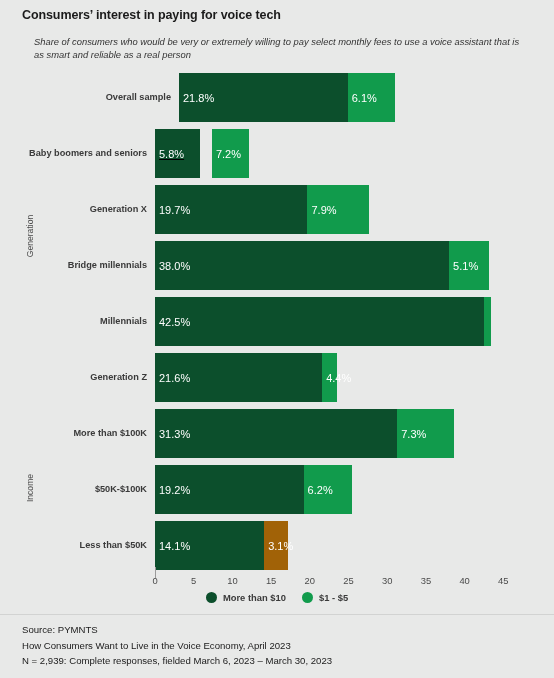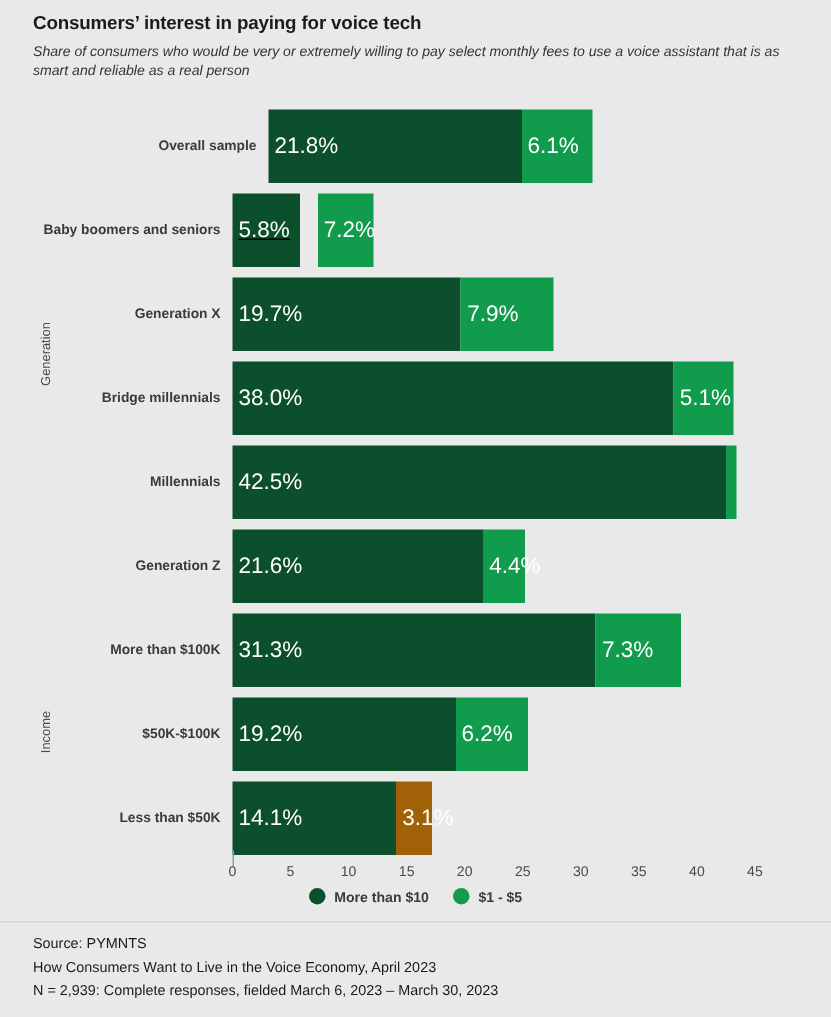--- a/index.html
+++ b/index.html
@@ -24,21 +24,21 @@
     color: #1b1b1b;
     letter-spacing: -0.1px;
     margin: 0 0 4px 0;
     line-height: 1.2;
   }
   .subtitle {
     font-size: 9.4px;
     font-style: italic;
     color: #333333;
     line-height: 1.42;
-    margin: 0;
+    margin: 12px;
     max-width: 510px;
   }
 
   
   .plot {
     position: absolute;
     left: 0; top: 62px;
     width: 554px;
     height: 505px;
   }
@@ -78,21 +78,21 @@
     height: 100%;
   }
   .seg {
     position: absolute;
     top: 0;
     height: 100%;
     display: flex;
     align-items: center;
   }
   .seg span {
-    font-size: 15px;
+    font-size: 11px;
     color: #ffffff;
     padding-left: 4px;
     white-space: nowrap;
   }
   .seg.dark { background: #0c4f2c; }
   .seg.light { background: #119b4c; }
 
   
   .xaxis {
     position: absolute;
@@ -235,21 +235,21 @@
         </div>
       </div>
       <div class="row" style="top: 291px; height: 49px;">
         <div class="labelcol">
           <div class="cat-label" style="top: 18.5px;">Generation Z</div>
         </div>
         <div class="bars" style="width: 387px;">
           <div class="seg dark" style="left: 0px; width: 167.184px; background: rgb(12, 79, 44);">
             <span>21.6%</span>
           </div>
-          <div class="seg light" style="left: 167.184px; width: 28px; background: rgb(17, 155, 76);">
+          <div class="seg light" style="left: 167.184px; width: 15px; background: rgb(17, 155, 76);">
             <span>4.4%</span>
           </div>
         </div>
       </div>
       <div class="row" style="top: 347px; height: 49px;">
         <div class="labelcol">
           <div class="cat-label" style="top: 18.5px; padding-left: 13px;">More than $100K</div>
         </div>
         <div class="bars" style="width: 387px;">
           <div class="seg dark" style="left: 0px; width: 242.262px; background: rgb(12, 79, 44);">

